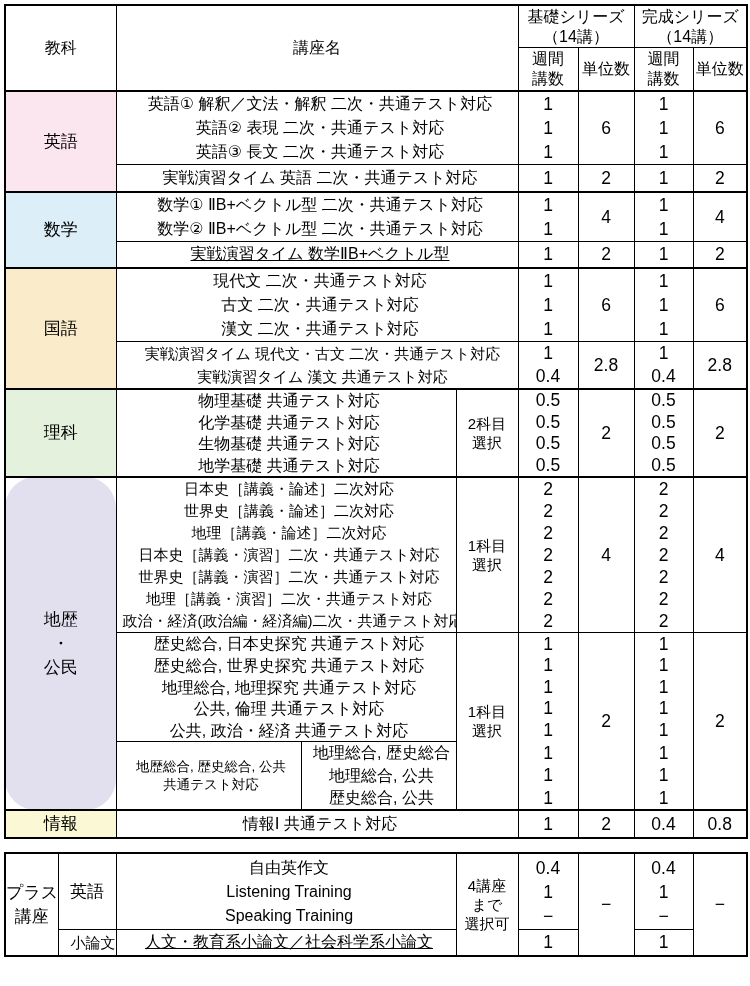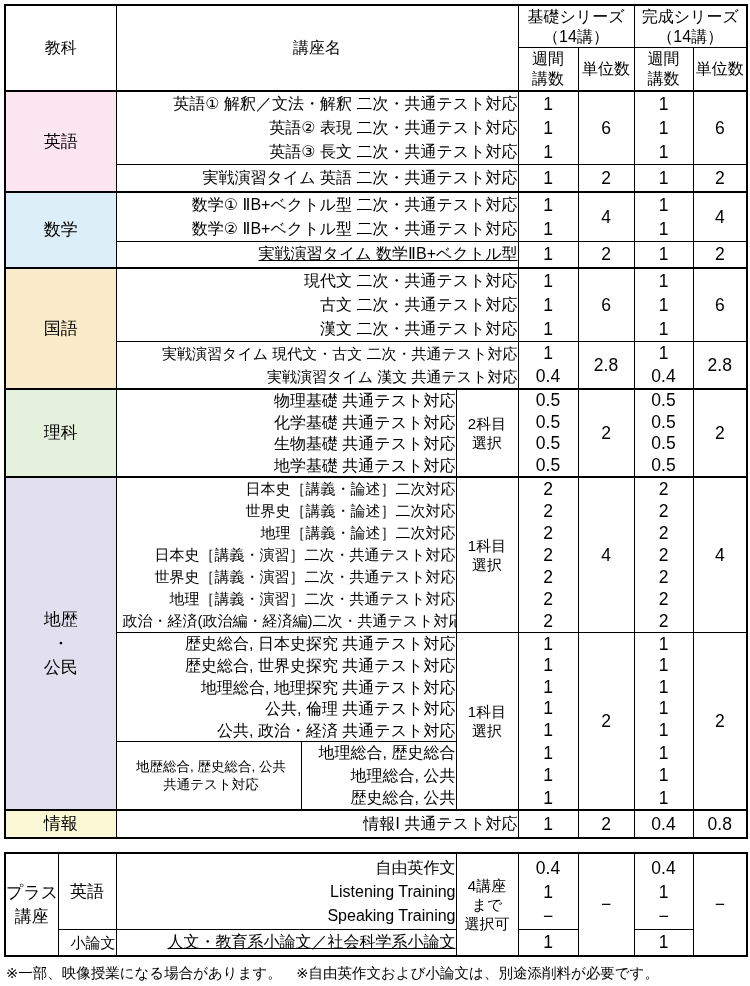--- a/index.html
+++ b/index.html
@@ -5,36 +5,36 @@
   html,body{margin:0;padding:0;background:#fff;}
   .page{width:750px;height:986px;box-sizing:border-box;padding:4px;background:#fff;
         font-family:"Liberation Sans","DejaVu Sans",sans-serif;color:#000;}
   table{border-collapse:collapse;table-layout:fixed;width:742px;border:2.5px solid #000;}
   td,th{border:1.4px solid #000;padding:0;vertical-align:middle;font-weight:normal;
         overflow:hidden;}
   .pre{white-space:pre;}
   
   .hdr th{text-align:center;font-size:16px;line-height:20px;background:#fff;}
   .subject{text-align:center;font-size:17px;line-height:24px;}
-  .courses{text-align:right;padding-left:6px;font-size:16px;}
+  .courses{text-align:center;padding-left:6px;font-size:16px;}
   .sel{text-align:center;font-size:15px;line-height:19px;}
   .num{text-align:center;font-size:17.5px;}
   .combo-label{text-align:center;padding-left:5px;font-size:13.5px;line-height:18px;}
   .fs15{font-size:15px;}
   .lh24{line-height:24px;} .lh23{line-height:23px;} .lh22{line-height:22px;}
   .lh216{line-height:21.6px;} .lh223{line-height:22.3px;margin-left:8px;}
   .hh1 th{height:41px;margin-top:8px;} .hh2 th{height:42px;}
   .h72{height:72px;} .h26{height:26px;} .h48{height:48px;} .h25{height:25px;text-decoration:underline;}
   .h46{height:46px;padding-left:11px;} .h86{height:86px;} .h154{height:154px;} .h108{height:108px;}
   .h67{height:67px;} .h75{height:75px;}
   .sec td{border-top:2.5px solid #000;}
   .bb0{border-bottom:none;} .bt0{border-top:none;}
   .c-eng{background:var(--c-english);} .c-math{background:var(--c-math);}
   .c-kok{background:var(--c-japanese);} .c-rika{background:var(--c-science);}
-  .c-ch{background:var(--c-social);} .c-joho{background:var(--c-information);}
+  .c-ch{background:var(--c-social);border-radius:31px;} .c-joho{background:var(--c-information);}
   .gap{height:13px;}
   .footnote{font-size:14.5px;line-height:18px;margin-top:7px;padding-left:2px;}
 </style>
 </head>
 <body>
 
 <div class="page">
 
   <table>
     <colgroup>
@@ -265,15 +265,14 @@
     </tr>
     <tr>
       <td class="subject" style="font-size:15px;text-align:right;">小論文</td>
       <td class="courses h25">人文・教育系小論文／社会科学系小論文</td>
       <td class="num">1</td>
       <td class="num">1</td>
     </tr>
   </tbody>
     </table>
 
-  <div class="footnote">※一部、映像授業になる場合があります。　※自由英作文および小論文は、別途添削料が必要です。</div>
 
 </div>
 
 </body></html>

